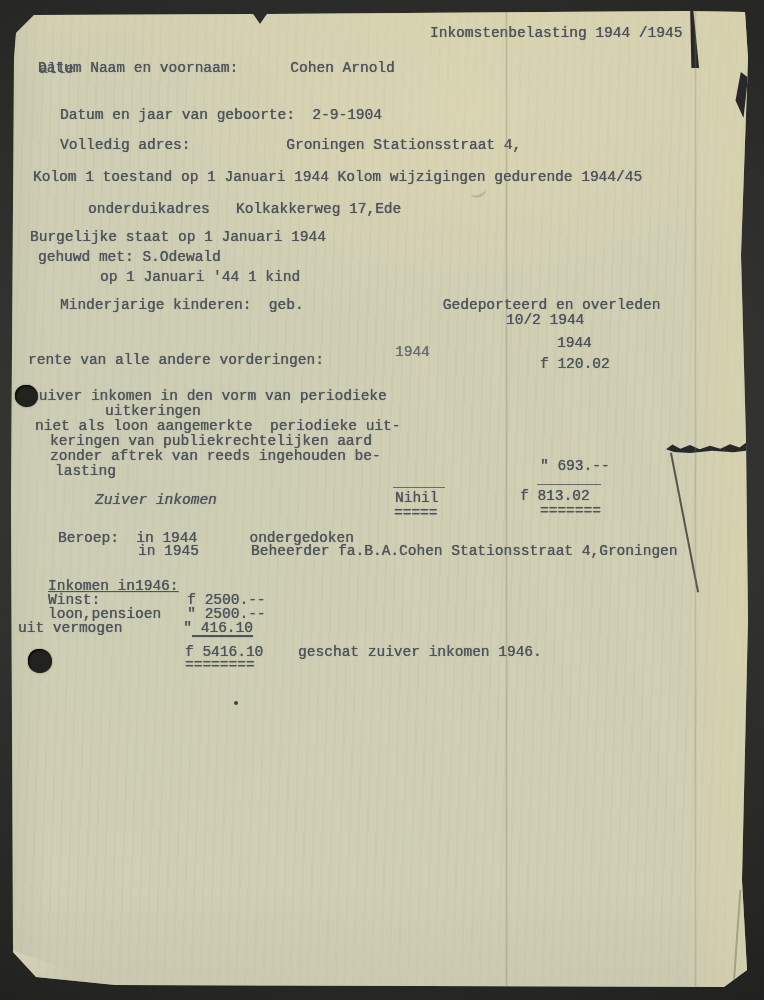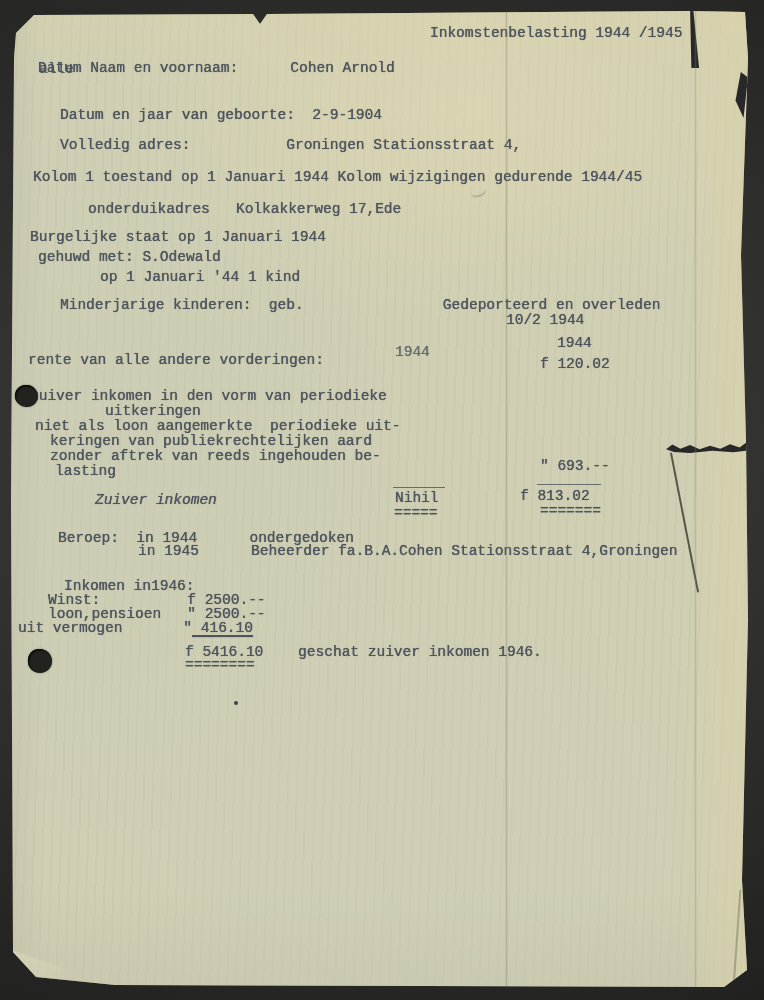--- a/index.html
+++ b/index.html
@@ -91,21 +91,21 @@
 
   <div class="tl" style="left:87px;top:482px;font-style:italic;">Zuiver inkomen</div>
   <div class="tl" style="left:387px;top:480px;">Nihil</div>
   <div class="tl" style="left:512px;top:478px;">f 813.02</div>
   <div class="tl" style="left:386px;top:495px;">=====</div>
   <div class="tl" style="left:532px;top:493px;">=======</div>
 
   <div class="tl" style="left:50px;top:520px;">Beroep:  in 1944      ondergedoken</div>
   <div class="tl" style="left:130px;top:533px;">in 1945      Beheerder fa.B.A.Cohen Stationsstraat 4,Groningen</div>
 
-  <div class="tl" style="left:56px;top:568px;">Inkomen in1946:</div>
+  <div class="tl" style="left:40px;top:568px;text-decoration:underline;">Inkomen in1946:</div>
   <div class="tl" style="left:40px;top:582px;">Winst:          f 2500.--</div>
   <div class="tl" style="left:40px;top:596px;">loon,pensioen   " 2500.--</div>
   <div class="tl" style="left:10px;top:610px;"><span>uit vermogen       "</span><span class="u-line"> 416.10</span></div>
   <div class="tl" style="left:177px;top:634px;">f 5416.10    geschat zuiver inkomen 1946.</div>
   <div class="tl" style="left:177px;top:647px;">========</div>
 
   <div class="hole" style="left:7px;top:375px;width:23px;height:22px;transform:rotate(8deg);"></div>
   <div class="hole" style="left:20px;top:639px;width:24px;height:24px;"></div>
   <div class="speck" style="left:226px;top:691px;width:4px;height:4px;"></div>
   <div class="pencil" style="left:462px;top:176px;"></div>

